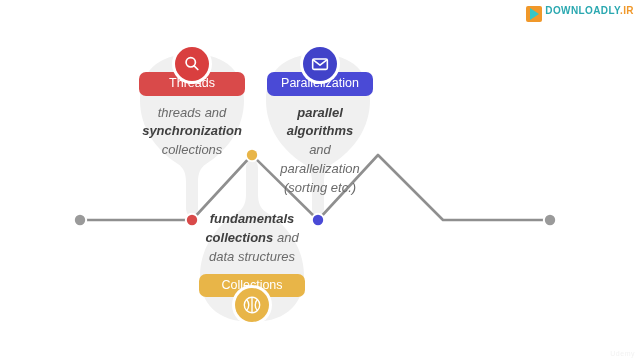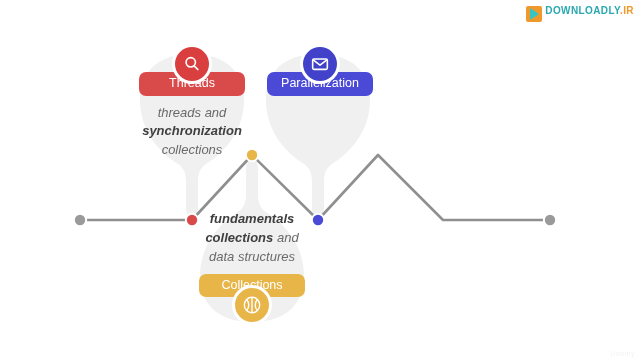--- a/index.html
+++ b/index.html
@@ -206,20 +206,25 @@
   </div>
 
   <div class="node-card" id="card-parallel">
     <div class="badge-icon">
       <svg width="20" height="20" viewBox="0 0 24 24" fill="none" stroke="#ffffff" stroke-width="1.9" stroke-linejoin="round">
         <rect x="3.2" y="6" width="17.6" height="12.4" rx="1.6"></rect>
         <polyline points="3.8,7 12,13.4 20.2,7"></polyline>
       </svg>
     </div>
     <div class="pill">Parallelization</div>
+    <div class="desc">
+      <b>parallel algorithms</b><br>
+      <span>and parallelization</span><br>
+      <span>(sorting etc.)</span>
+    </div>
   </div>
 
   <div class="node-card" id="card-collections">
     <div class="desc">
       <b>fundamentals</b><br>
       <b>collections</b>
       <span>and data structures</span>
     </div>
     <div class="pill">Collections</div>
     <div class="badge-icon">

